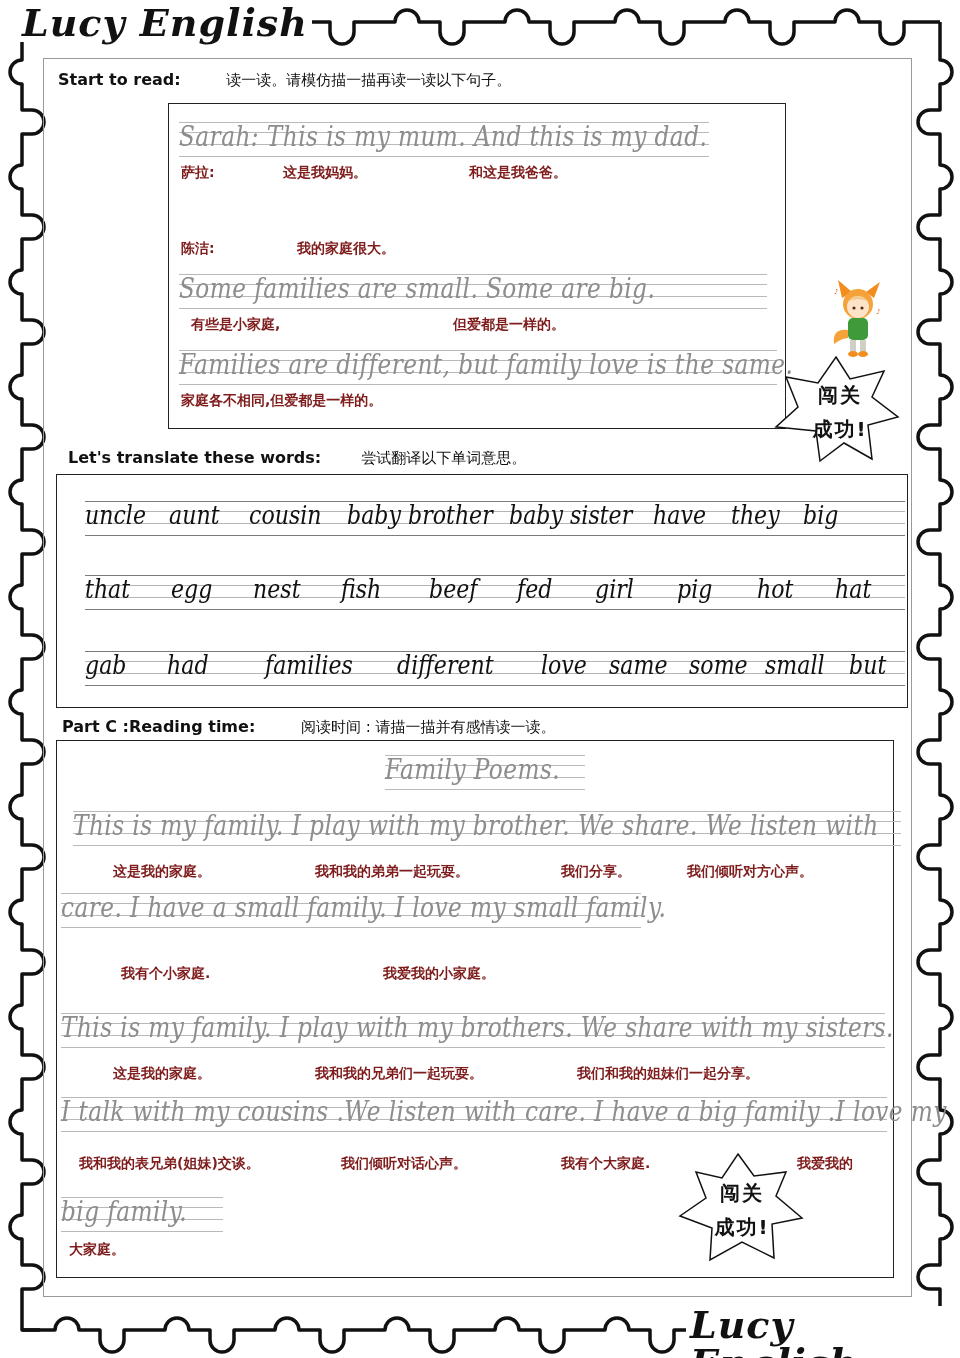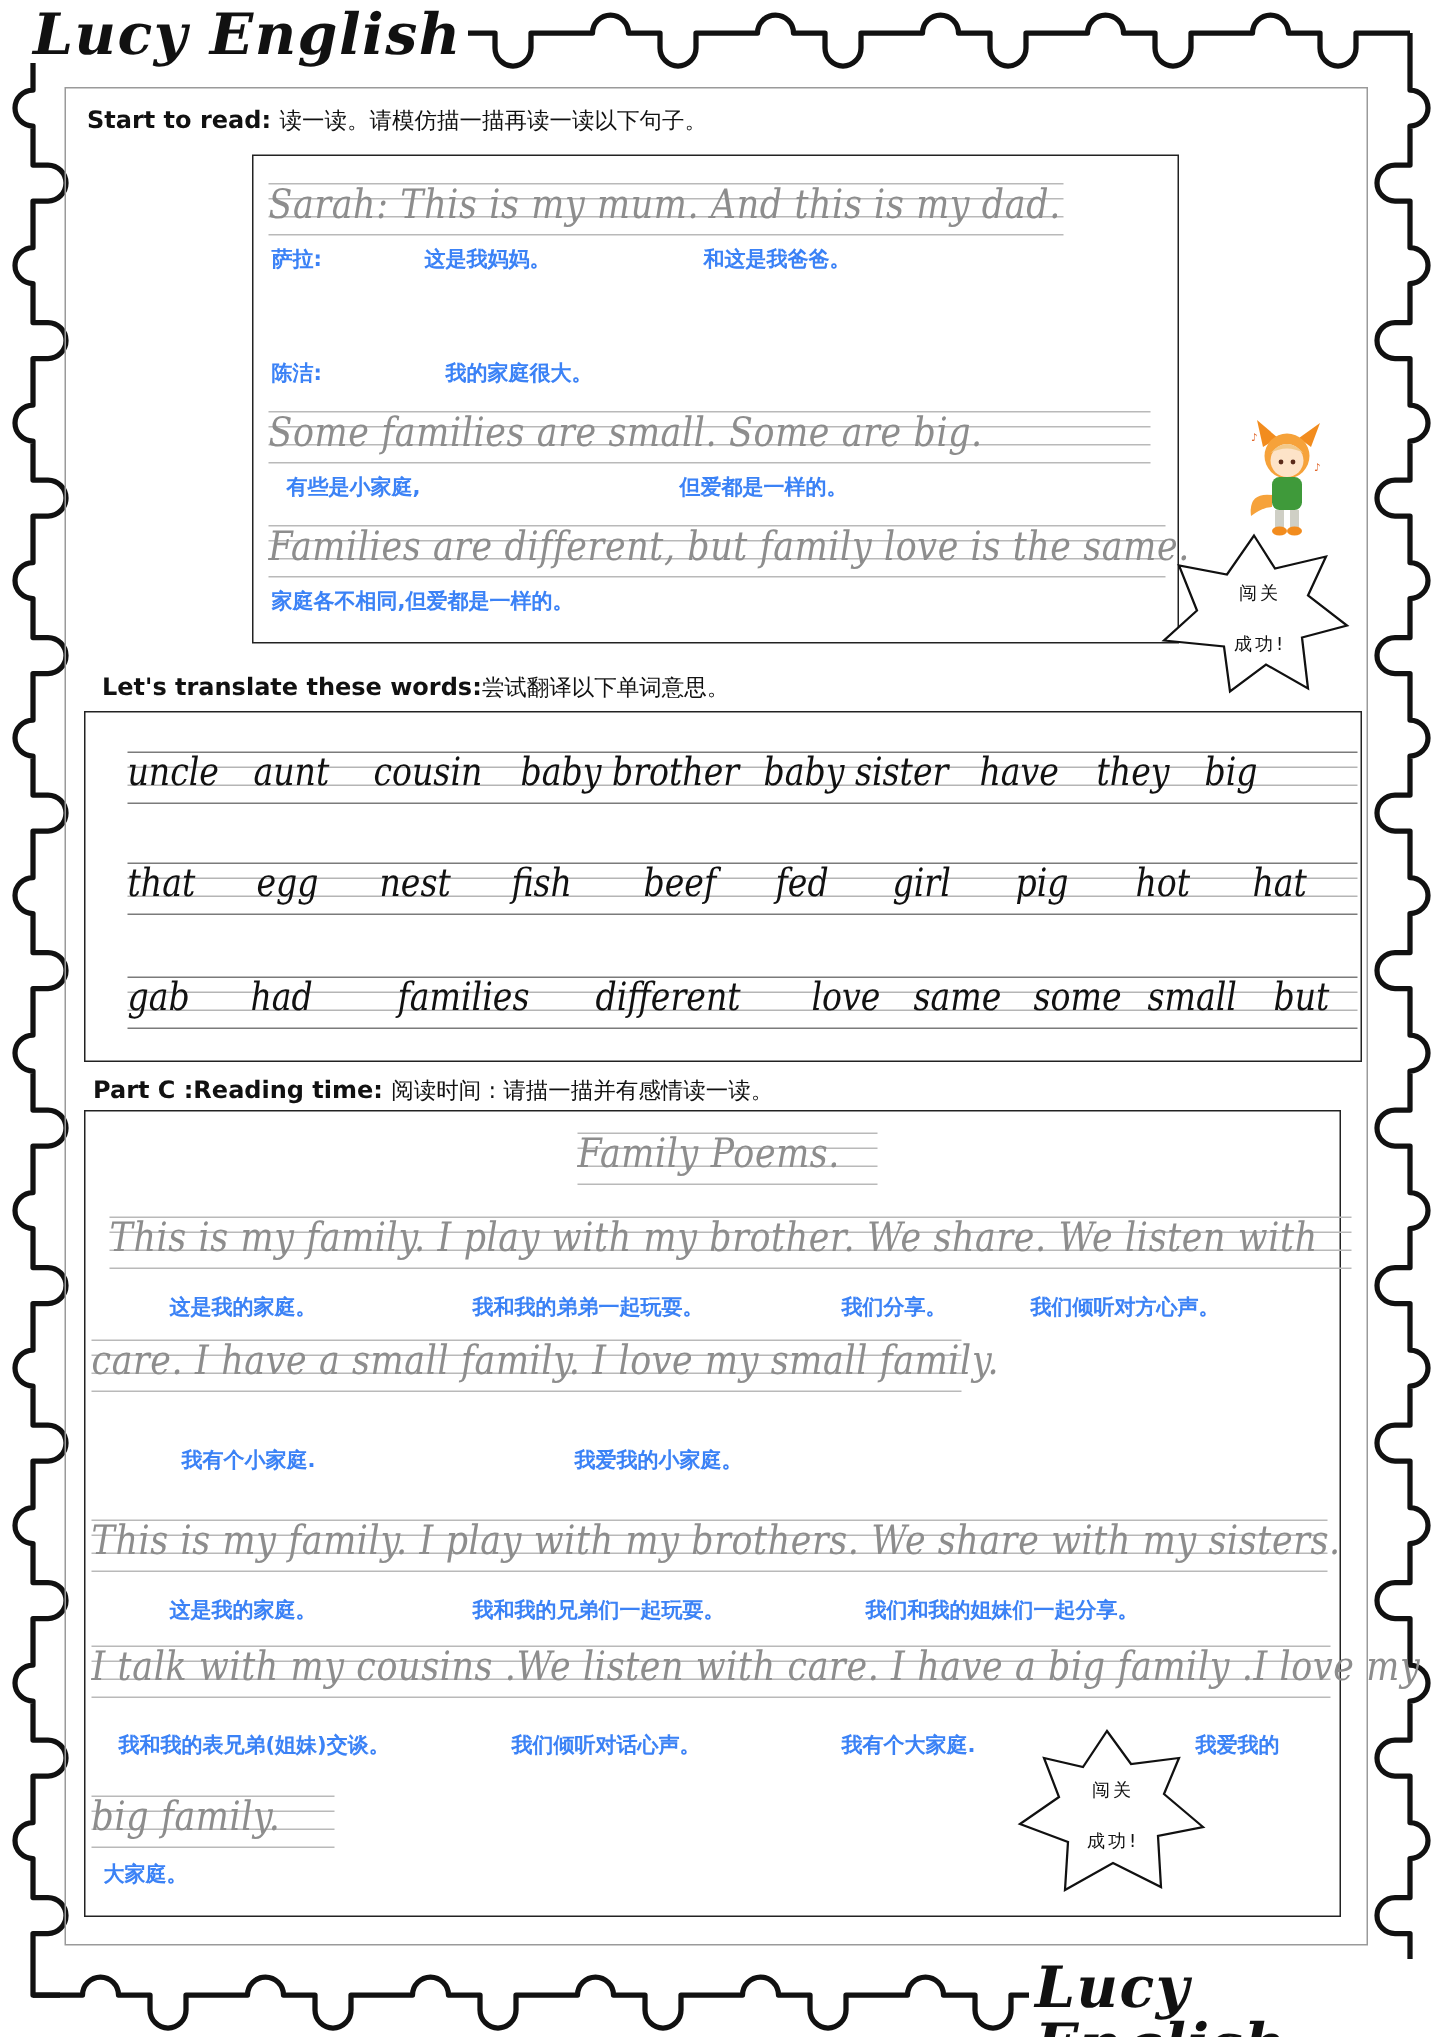--- a/index.html
+++ b/index.html
@@ -4,36 +4,36 @@
 <style>
   html, body { margin:0; padding:0; background:#ffffff; }
   body { width:960px; height:1358px; position:relative; overflow:hidden;
          font-family:"DejaVu Sans", sans-serif; color:#111; }
   .stamp-svg { position:absolute; left:0; top:0; }
   .brand { position:absolute; font-family:"DejaVu Serif", serif; font-style:italic; font-weight:bold;
            font-size:38px; color:#111; letter-spacing:1px; background:#fff; padding:0 4px; line-height:1; }
   .inner-frame { position:absolute; left:43px; top:58px; width:867px; height:1237px;
                  border:1.5px solid #9a9a9a; }
   .heading { position:absolute; font-family:"DejaVu Sans", sans-serif; font-weight:bold; font-size:16px; color:#111; white-space:nowrap; }
-  .heading .cn { font-weight:normal; font-size:15px; }
+  .heading .cn { font-weight:normal; font-size:15px;margin-left:40px; }
   .box { position:absolute; border:1.5px solid #222; background:#fff; }
   .trace { position:absolute; height:38px; }
   .trace .line { position:absolute; left:0; right:0; height:1px; background:#b9b9b9; }
   .trace .l1 { top:2px; } .trace .l2 { top:12px; } .trace .l3 { top:24px; } .trace .l4 { top:36px; }
   .trace .txt { position:absolute; left:0; top:2px; font-family:"DejaVu Serif", serif; font-style:italic;
                 font-size:27px; color:#8d8d8d; white-space:nowrap; line-height:30px; letter-spacing:0.5px;
                 transform:scaleX(0.86); transform-origin:left; }
   .wordrow { position:absolute; left:28px; width:820px; height:40px; }
   .wordrow .line { position:absolute; left:0; right:0; height:1px; background:#7b7b7b; }
   .wordrow .line.lt { background:#b5b5b5; }
   .wordrow .w { position:absolute; top:2px; font-family:"DejaVu Serif", serif; font-style:italic; font-size:26px;
                 color:#111; white-space:nowrap; line-height:32px; transform:scaleX(0.85); transform-origin:left; }
-  .cn-line { position:absolute; font-family:"DejaVu Sans", sans-serif; font-size:14px; font-weight:bold; color:#3b82f6; white-space:nowrap; }
+  .cn-line { position:absolute; font-family:"DejaVu Sans", sans-serif; font-size:14px; font-weight:bold; color:#7f1d1d; white-space:nowrap; }
   .star { position:absolute; }
-  .star-text { position:absolute; font-family:"DejaVu Sans", sans-serif; font-size:12px; color:#111; text-align:center; line-height:34px; letter-spacing:2px; }
+  .star-text { position:absolute; font-family:"DejaVu Sans", sans-serif; font-size:20px; color:#111; text-align:center; line-height:34px; letter-spacing:2px;font-weight:bold; }
   .mascot { position:absolute; }
 </style>
 </head>
 <body>
 
 <svg class="stamp-svg" width="960" height="1358">
   <g fill="none" stroke="#111" stroke-width="3.5" stroke-linejoin="round">
 
     <path d="M270 22 H285 a12 12 0 0 1 24 0 H330 v10 a12 12 0 0 0 24 0 v-10 H395 a12 12 0 0 1 24 0 H440 v10 a12 12 0 0 0 24 0 v-10 H505 a12 12 0 0 1 24 0 H550 v10 a12 12 0 0 0 24 0 v-10 H615 a12 12 0 0 1 24 0 H660 v10 a12 12 0 0 0 24 0 v-10 H725 a12 12 0 0 1 24 0 H770 v10 a12 12 0 0 0 24 0 v-10 H835 a12 12 0 0 1 24 0 H880 v10 a12 12 0 0 0 24 0 v-10 H940"></path>
 

